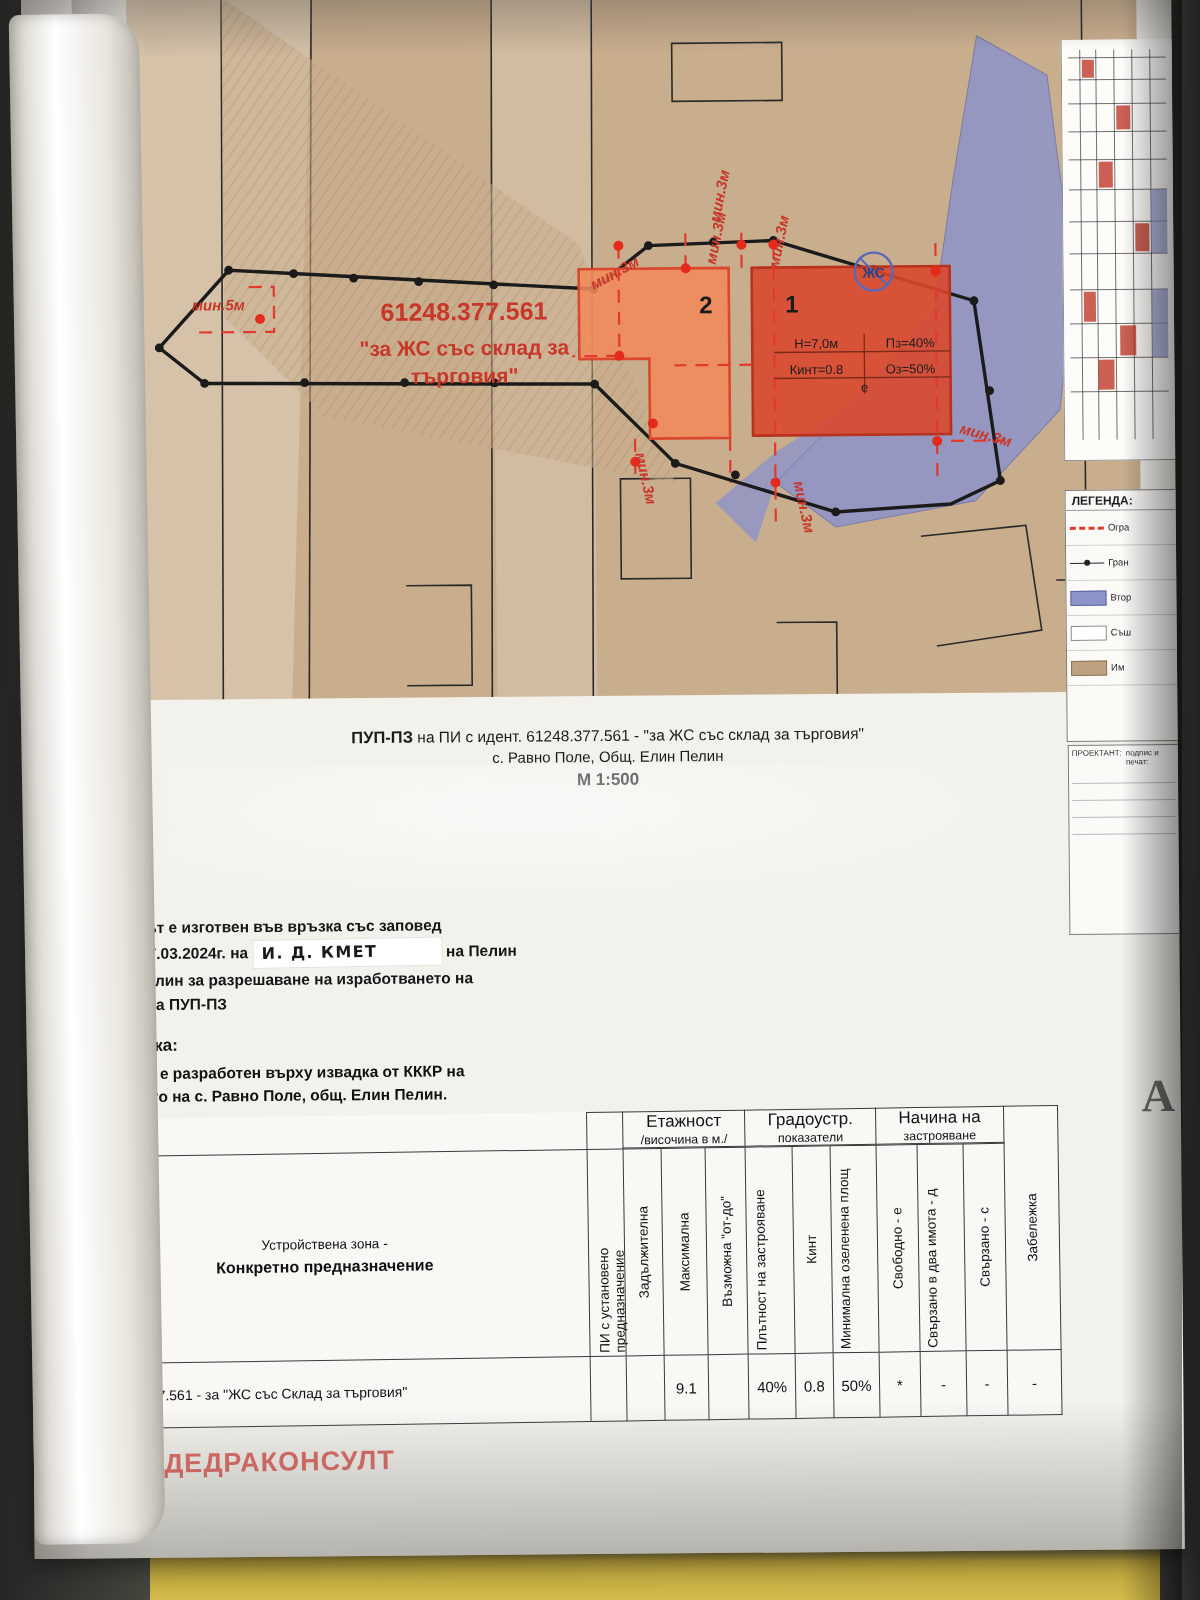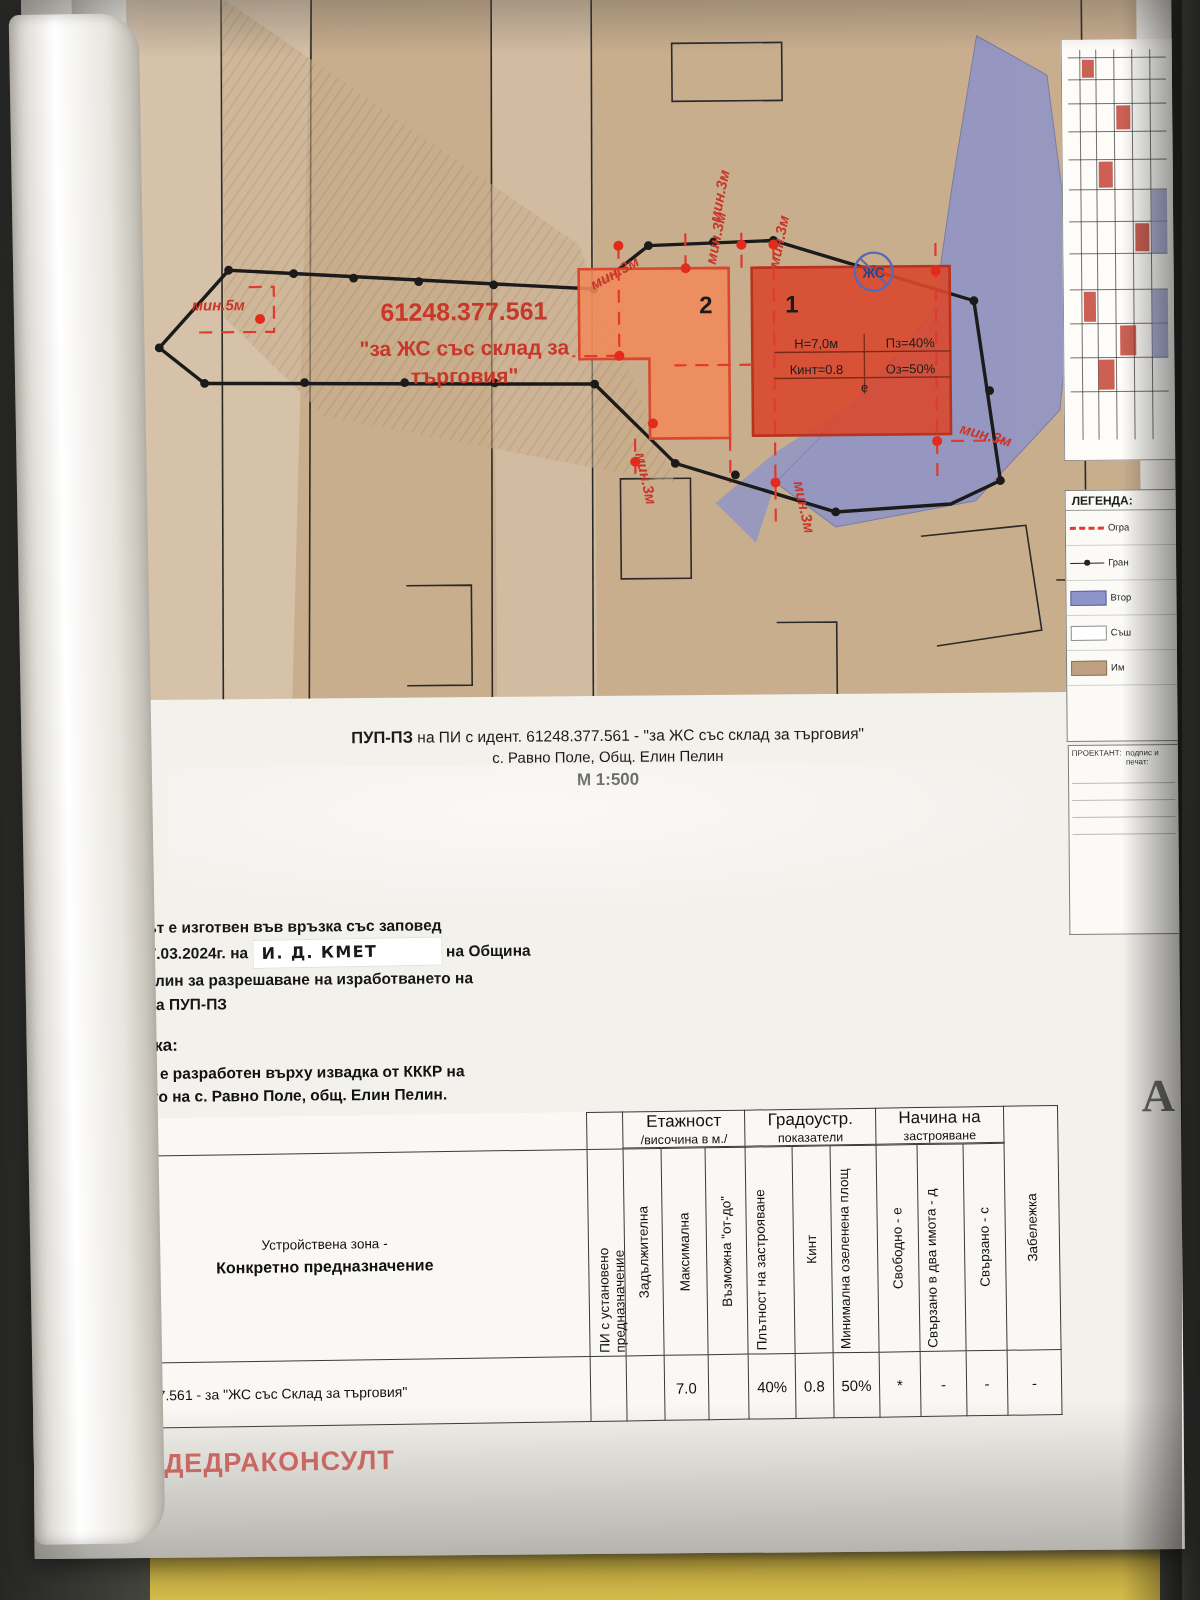--- a/index.html
+++ b/index.html
@@ -500,21 +500,21 @@
 
     <div class="big-letter">А</div>
 
     <div class="glare"></div>
 
     <div class="note-order">
       <div>Проектът е изготвен във връзка със заповед</div>
       <div class="order-inline">
         <span>№241/27.03.2024г. на</span>
         <span class="handwrite-field">И. Д. КМЕТ</span>
-        <span>на Община</span>
+        <span>на Пелин</span>
       </div>
       <div>Елин Пелин за разрешаване на изработването на</div>
       <div>проект за ПУП-ПЗ</div>
     </div>
 
     <div class="note-block">
       <div class="nb-title">Забележка:</div>
       <div class="nb-line">Проектът е разработен върху извадка от КККР на</div>
       <div class="nb-line">землището на с. Равно Поле, общ. Елин Пелин.</div>
     </div>
@@ -582,21 +582,21 @@
             </td>
             <td class="vert" style="width:30px;">
               <div class="rot">Свързано - с</div>
             </td>
           </tr>
 
           <tr>
             <td class="row-val first">ПИ 61248.377.561 - за "ЖС със Склад за търговия"</td>
             <td class="row-val"></td>
             <td class="row-val"></td>
-            <td class="row-val">7.0</td>
+            <td class="row-val">9.1</td>
             <td class="row-val"></td>
             <td class="row-val">40%</td>
             <td class="row-val">0.8</td>
             <td class="row-val">50%</td>
             <td class="row-val">*</td>
             <td class="row-val">-</td>
             <td class="row-val">-</td>
             <td class="row-val">-</td>
           </tr>
         </tbody>

